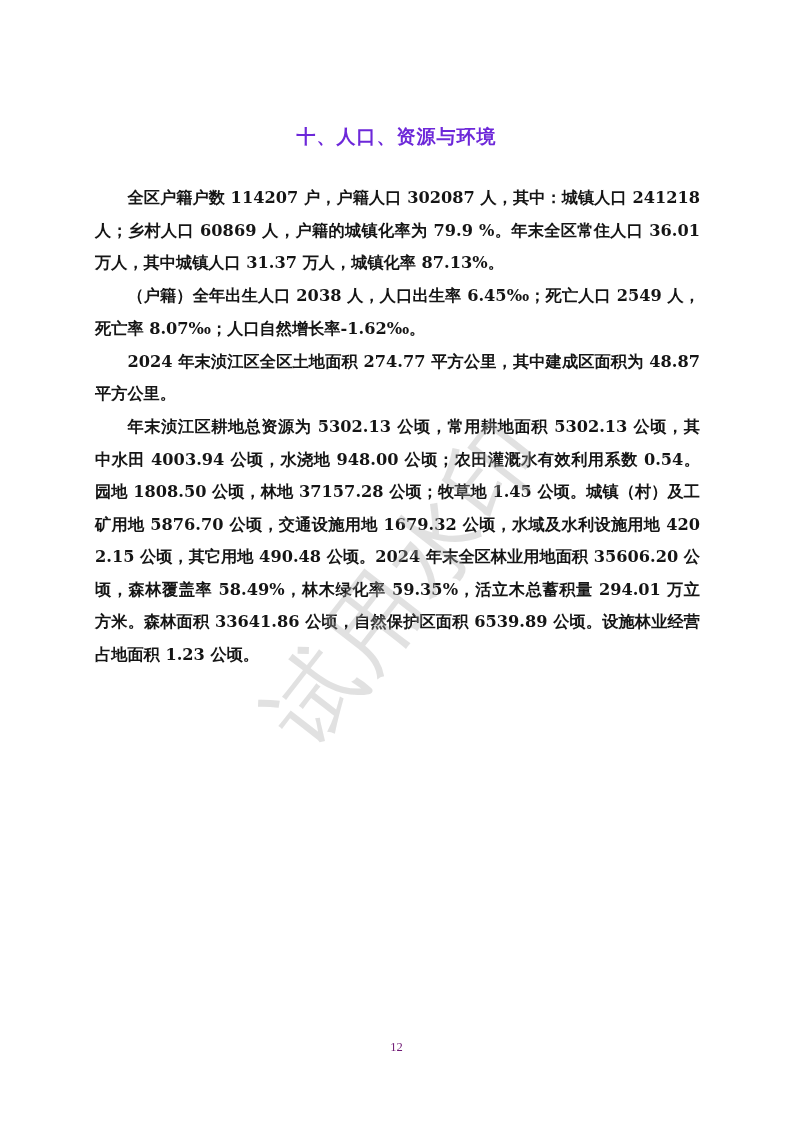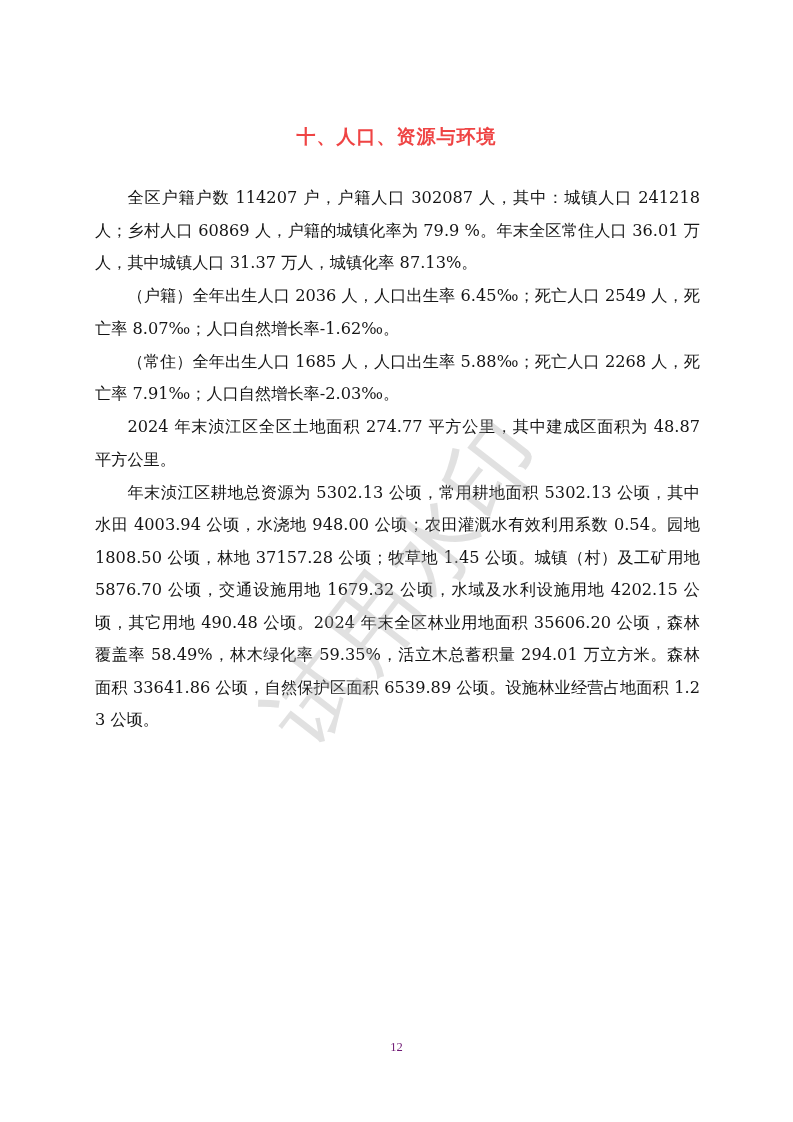--- a/index.html
+++ b/index.html
@@ -25,28 +25,29 @@
     .title {
       position: absolute;
       top: 124px;
       left: 0;
       width: 793px;
       text-align: center;
       font-family: "DejaVu Serif", "Liberation Serif", serif;
       font-weight: bold;
       font-size: 19px;
       letter-spacing: 1px;
-      color: #ef4444;
+      color: #6d28d9;
       margin: 0;
     }
     .body-text {
       position: absolute;
       left: 95px;
       top: 182px;
       width: 605px;
+      font-weight: bold;
     }
     .para {
       margin: 0;
       font-size: 16.2px;
       line-height: 32.5px;
       text-indent: 2em;
       text-align: justify;
       text-align-last: left;
       color: #151515;
       word-break: break-all;
@@ -83,22 +84,21 @@
   </style>
 </head>
 <body>
 
 <div class="page">
 
   <h1 class="title">十、人口、资源与环境</h1>
 
   <div class="body-text">
     <p class="para">全区户籍户数 114207 户，户籍人口 302087 人，其中：城镇人口 241218 人；乡村人口 60869 人，户籍的城镇化率为 79.9 %。年末全区常住人口 36.01 万人，其中城镇人口 31.37 万人，城镇化率 87.13%。</p>
-    <p class="para">（户籍）全年出生人口 2036 人，人口出生率 6.45‰；死亡人口 2549 人，死亡率 8.07‰；人口自然增长率-1.62‰。</p>
-    <p class="para">（常住）全年出生人口 1685 人，人口出生率 5.88‰；死亡人口 2268 人，死亡率 7.91‰；人口自然增长率-2.03‰。</p>
+    <p class="para">（户籍）全年出生人口 2038 人，人口出生率 6.45‰；死亡人口 2549 人，死亡率 8.07‰；人口自然增长率-1.62‰。</p>
     <p class="para">2024 年末浈江区全区土地面积 274.77 平方公里，其中建成区面积为 48.87 平方公里。</p>
     <p class="para">年末浈江区耕地总资源为 5302.13 公顷，常用耕地面积 5302.13 公顷，其中水田 4003.94 公顷，水浇地 948.00 公顷；农田灌溉水有效利用系数 0.54。园地 1808.50 公顷，林地 37157.28 公顷；牧草地 1.45 公顷。城镇（村）及工矿用地 5876.70 公顷，交通设施用地 1679.32 公顷，水域及水利设施用地 4202.15 公顷，其它用地 490.48 公顷。2024 年末全区林业用地面积 35606.20 公顷，森林覆盖率 58.49%，林木绿化率 59.35%，活立木总蓄积量 294.01 万立方米。森林面积 33641.86 公顷，自然保护区面积 6539.89 公顷。设施林业经营占地面积 1.23 公顷。</p>
   </div>
 
   <div class="page-number">12</div>
 
   <div class="watermark">试用水印</div>
 </div>
 
 </body></html>

